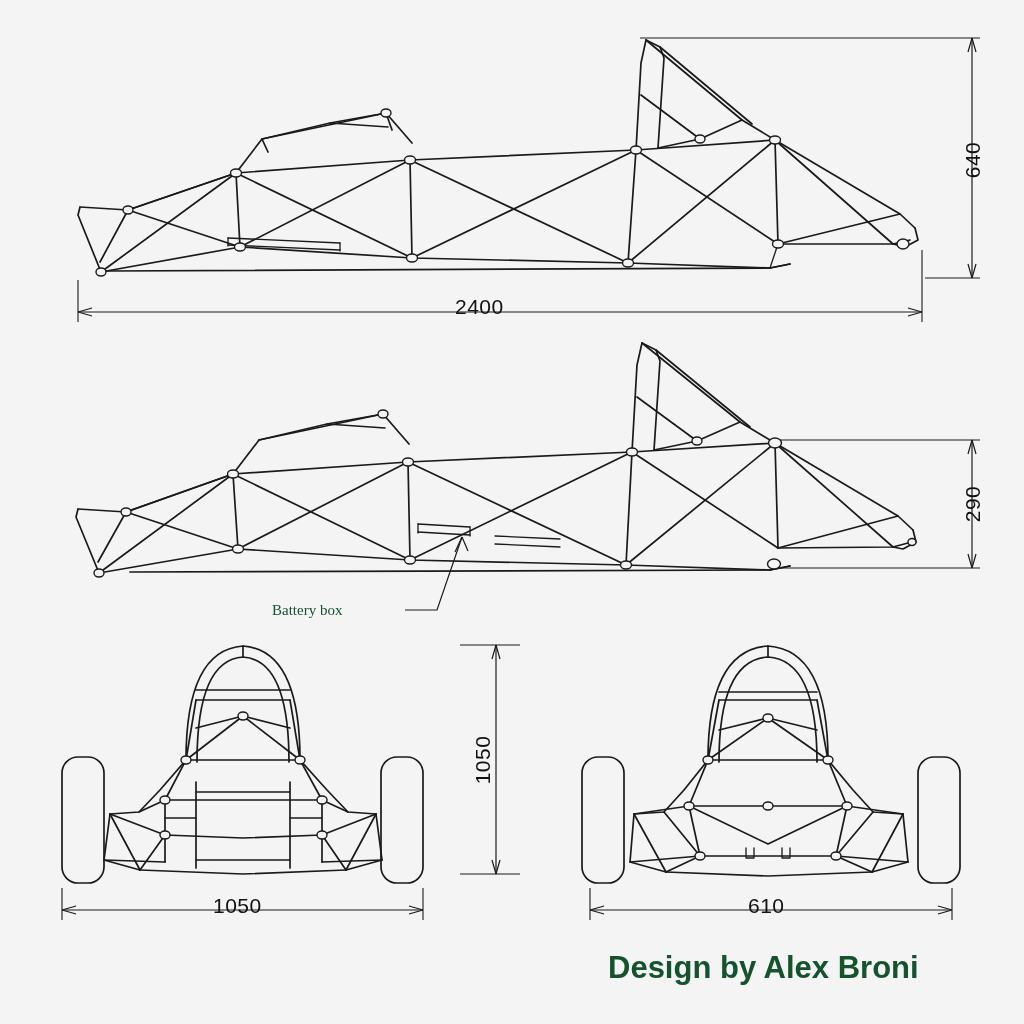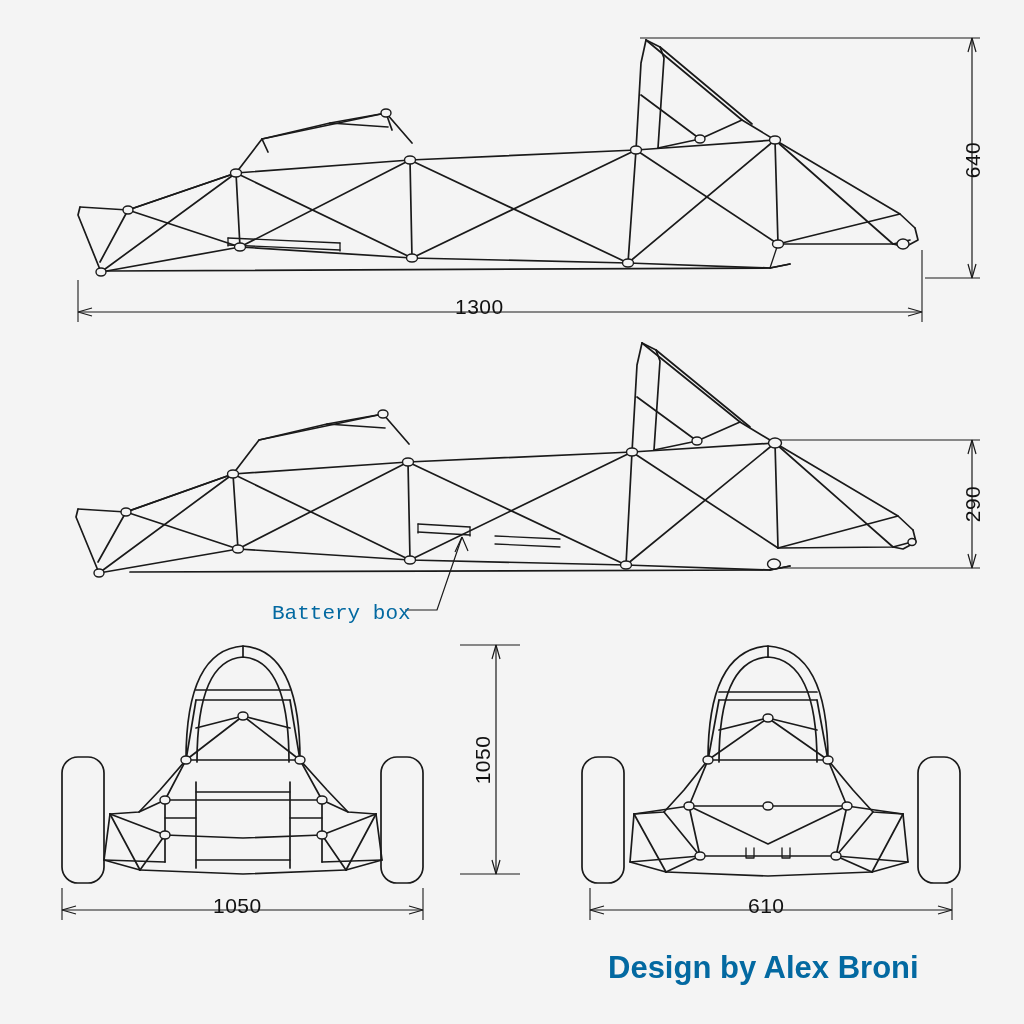--- a/index.html
+++ b/index.html
@@ -29,31 +29,31 @@
     color: #111111;
     letter-spacing: 0.5px;
     white-space: nowrap;
   }
   .dimlabel.vert {
     transform: rotate(-90deg);
     transform-origin: 50% 50%;
   }
   .callout-label {
     position: absolute;
-    font-family: Liberation Mono, monospace;
-    font-size: 21px;
-    color: #0369a1;
+    font-family: Liberation Serif, serif;
+    font-size: 15px;
+    color: #14532d;
     white-space: nowrap;
   }
   .credit {
     position: absolute;
     font-family: "Liberation Sans", sans-serif;
     font-size: 31px;
     font-weight: bold;
-    color: #0369a1;
+    color: #14532d;
     white-space: nowrap;
   }
   .tube { fill: none; stroke: #1a1a1a; stroke-width: 1.7; stroke-linecap: round; stroke-linejoin: round; }
   .tube-thin { fill: none; stroke: #1a1a1a; stroke-width: 1.3; stroke-linecap: round; stroke-linejoin: round; }
   .node { fill: #f4f4f4; stroke: #1a1a1a; stroke-width: 1.4; }
   .wheel { fill: #f4f4f4; stroke: #1a1a1a; stroke-width: 1.7; }
   .dimline { fill: none; stroke: #1a1a1a; stroke-width: 1.2; }
   .extline { fill: none; stroke: #1a1a1a; stroke-width: 1.1; }
   .leader { fill: none; stroke: #1a1a1a; stroke-width: 1.2; }
 </style>
@@ -345,21 +345,21 @@
     <g>
       <path class="extline" d="M590 888 L 590 920"></path>
       <path class="extline" d="M952 888 L 952 920"></path>
       <path class="dimline" d="M590 910 L 952 910"></path>
       <path class="dimline" d="M590 910 L 604 906 M590 910 L 604 914"></path>
       <path class="dimline" d="M952 910 L 938 906 M952 910 L 938 914"></path>
     </g>
 
   </svg>
 
-  <div class="dimlabel" style="left:455px; top:295px;">1300</div>
+  <div class="dimlabel" style="left:455px; top:295px;">2400</div>
 
   <div class="dimlabel vert" style="left:955px; top:148px;">640</div>
 
   <div class="dimlabel vert" style="left:955px; top:492px;">290</div>
 
   <div class="callout-label" style="left:272px; top:602px;">Battery box</div>
 
   <div class="dimlabel vert" style="left:459px; top:748px;">1050</div>
 
   <div class="dimlabel" style="left:213px; top:894px;">1050</div>

